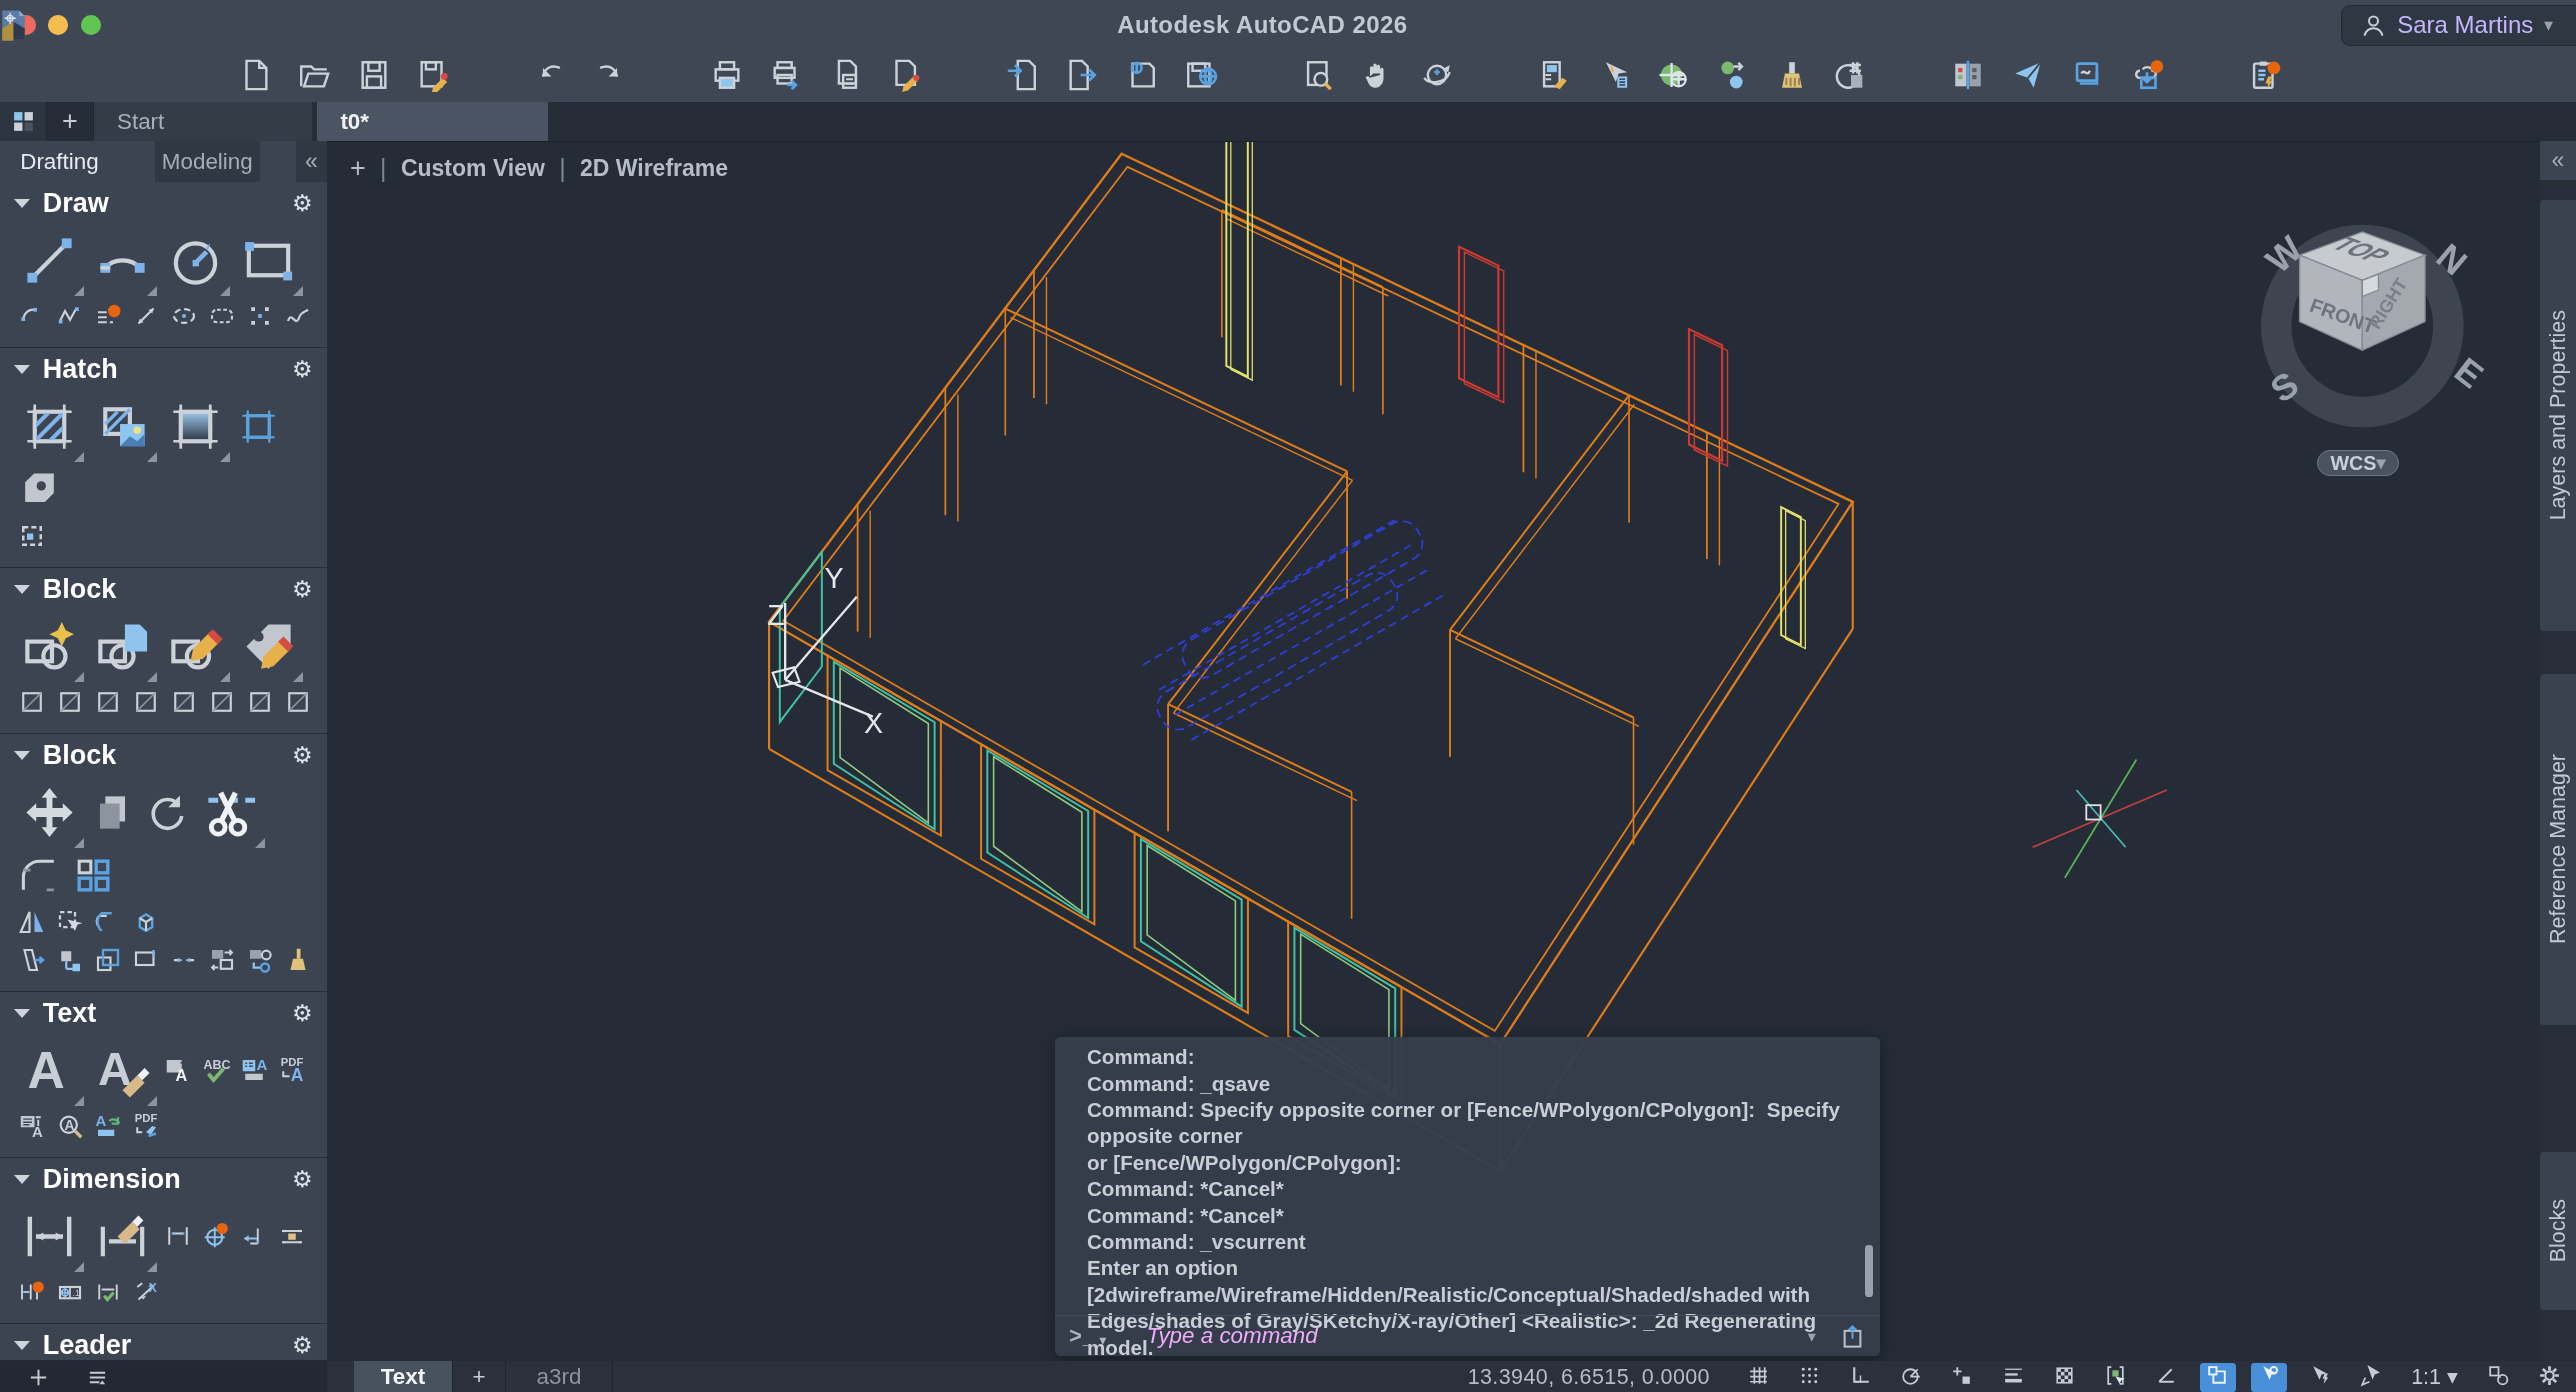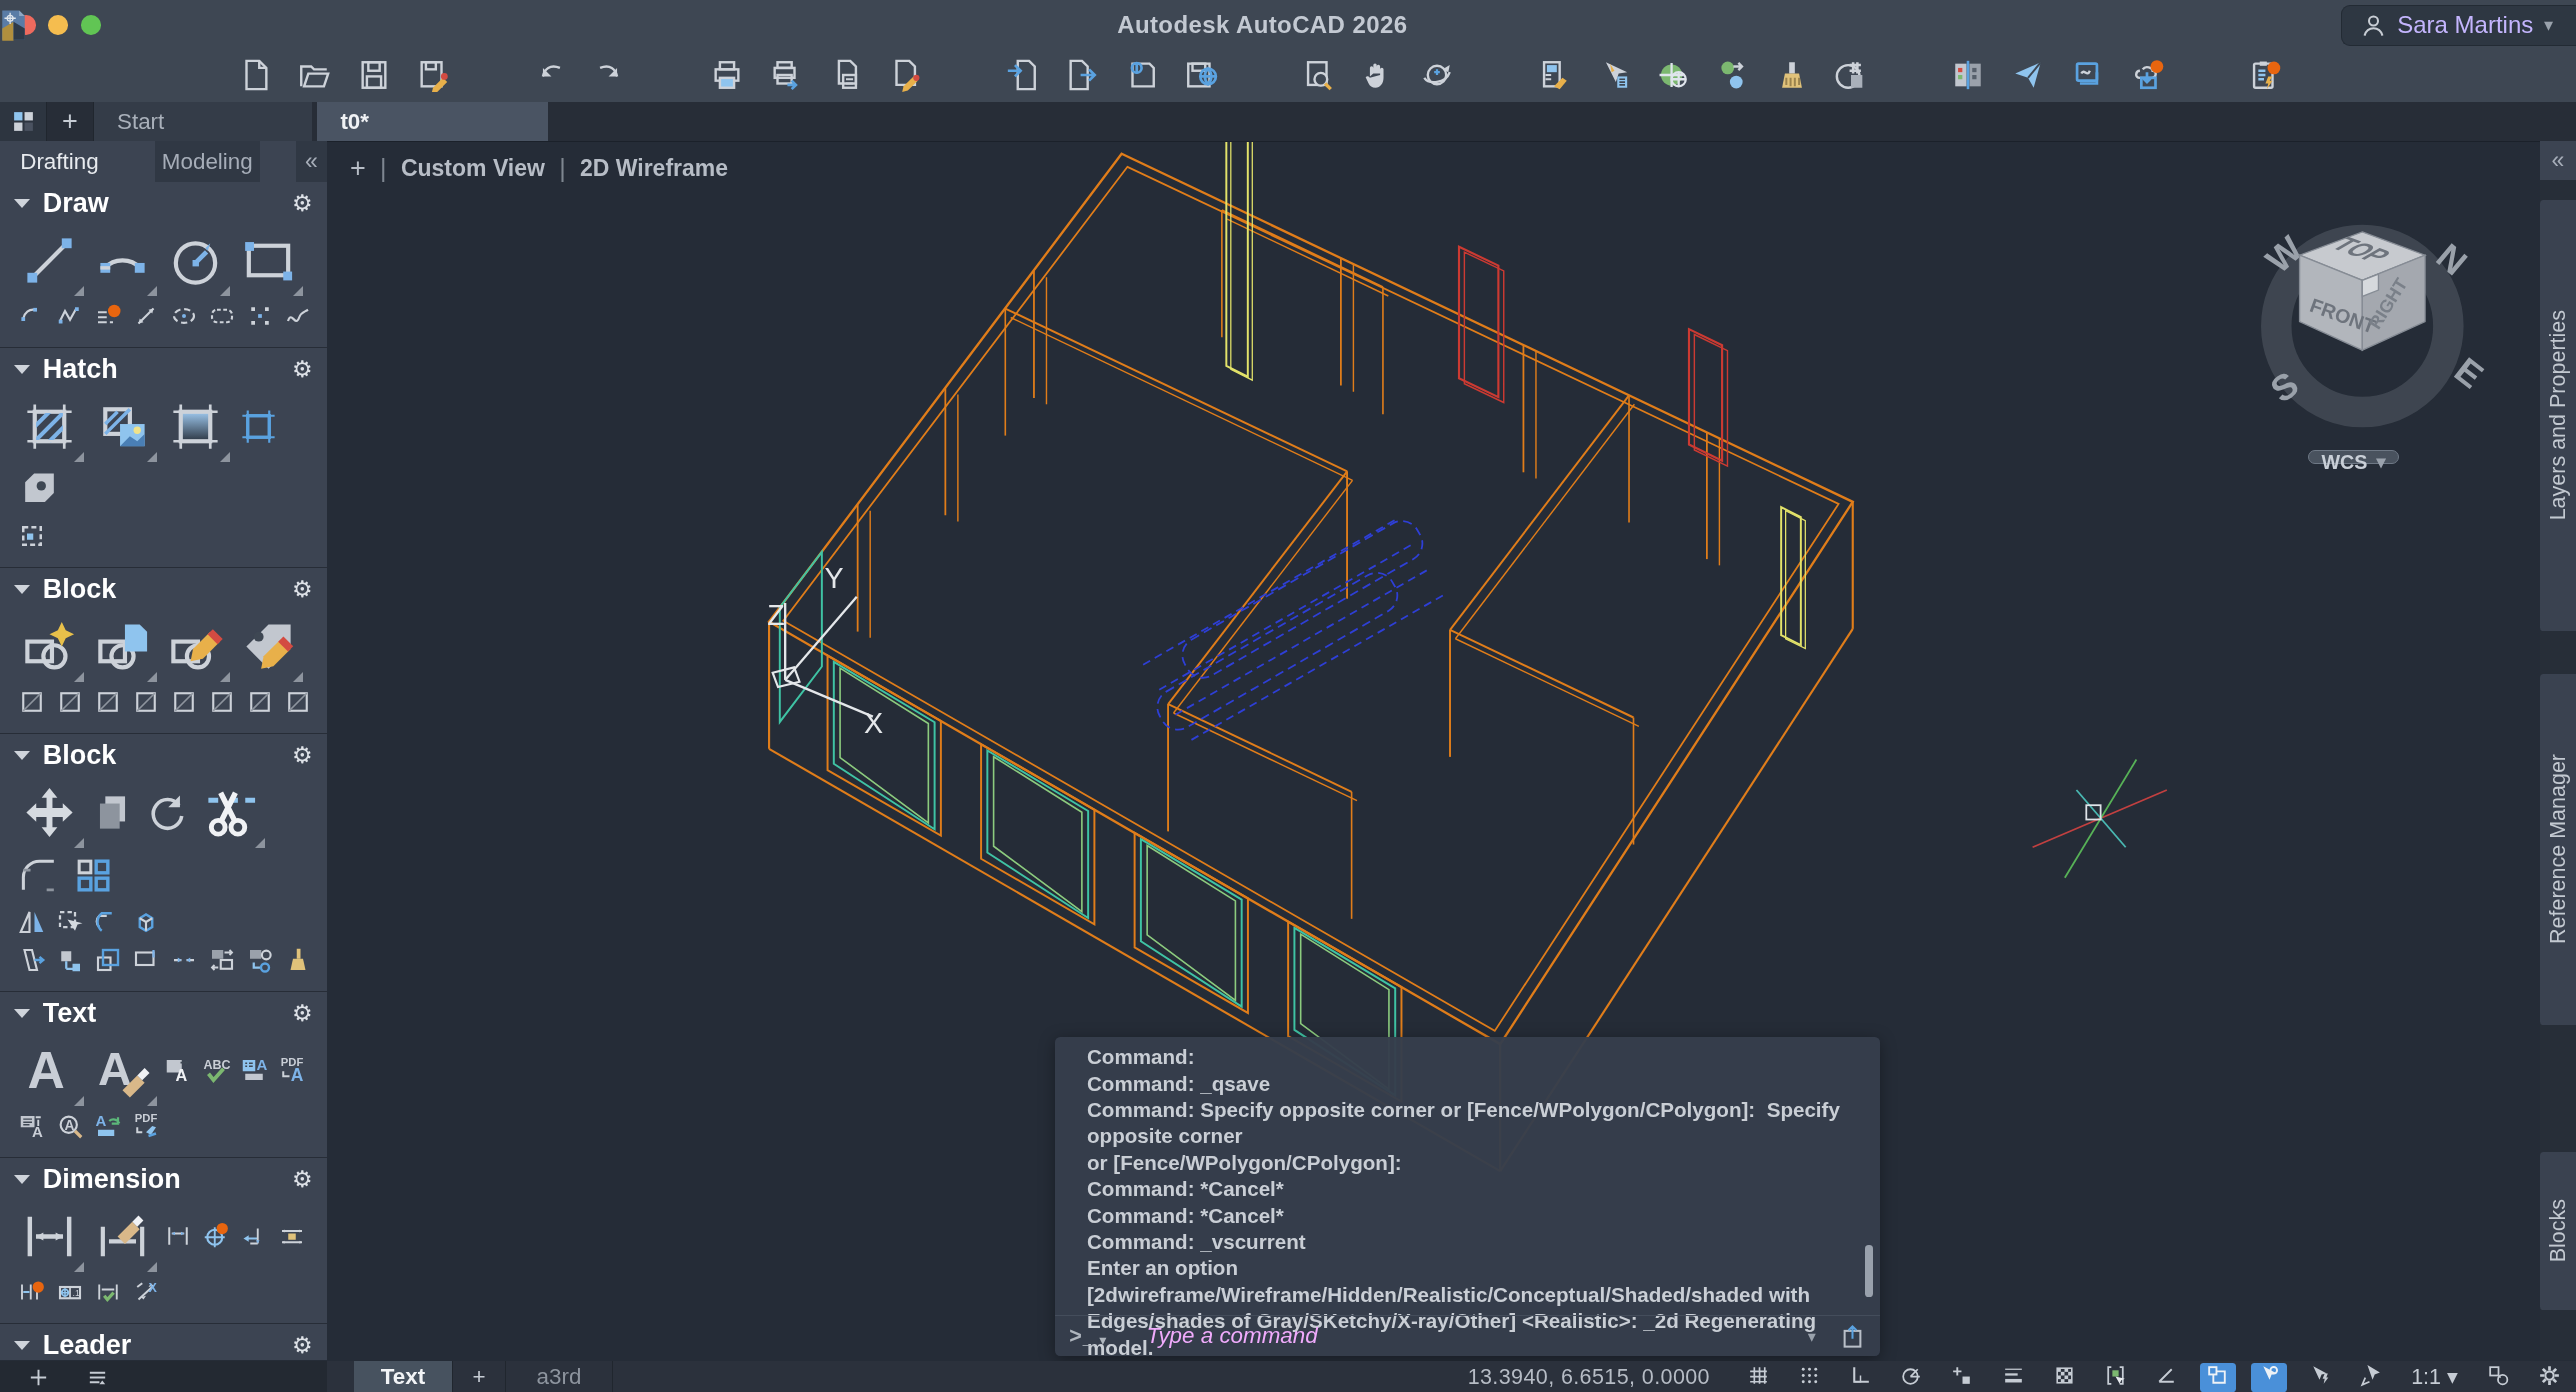--- a/index.html
+++ b/index.html
@@ -53,21 +53,21 @@
   .tool.sm { width:38px; height:38px; }
   .tool.sm svg { width:30px; height:30px; }
   .tool.lg::after { content:""; position:absolute; right:1.8px; bottom:1.8px; border-style:solid; border-width:0 0 10.7px 10.7px; border-color:transparent transparent #8d949e transparent; }
   
   #viewport { position:absolute; left:327px; top:141px; width:2213px; height:1219px; background:#252c37; border-top:0.9px solid #1b212a; }
   #vp-header { position:absolute; left:23px; top:10.7px; display:flex; align-items:center; gap:14.3px; font-size:23px; font-weight:bold; color:#b7bdc6; }
   #vp-header .bar { color:#7e8690; font-weight:normal; font-size:25px; }
   #wire { position:absolute; left:0; top:0; }
   
   #viewcube { position:absolute; right:54px; top:63px; width:242px; height:242px; }
-  #wcs-pill { position:absolute; right:141px; top:308px; height:14px; padding:0 12.5px; background:#49525e; border:1.8px solid #6e7885; border-radius:14.3px; display:flex; gap:9px; font-size:19.7px; font-weight:bold; color:#c9cfd7; }
+  #wcs-pill { position:absolute; right:141px; top:308px; height:26px; padding:0 12.5px; background:#49525e; border:1.8px solid #6e7885; border-radius:14.3px; display:flex; align-items:center; font-size:19.7px; font-weight:bold; color:#c9cfd7; }
   
   #cmdwin { position:absolute; left:728px; top:895px; width:825px; height:319px; background:rgba(54,62,76,.97); border-radius:5.4px; box-shadow:0 3.6px 16px rgba(0,0,0,.35); }
   #cmd-history { position:absolute; left:32px; top:7.2px; right:27px; font-size:20.6px; line-height:26.4px; color:#c9ced5; white-space:pre-wrap;font-weight:bold; }
   #cmd-scroll { position:absolute; right:7.2px; bottom:59px; width:8px; height:52px; border-radius:3.6px; background:#99a1ac; }
   #cmd-input-row { position:absolute; left:0; right:0; bottom:0; height:41px; border-top:0.9px solid #444d5b; display:flex; align-items:center; padding:0 14.3px; }
   #cmd-prompt { font-size:21.5px; font-weight:bold; color:#aeb5bd; letter-spacing:0.9px; }
   #cmd-prompt-caret { font-size:14.3px; color:#aeb5bd; margin:7.2px 0 0 3.6px; }
   #cmd-placeholder { font-size:22.4px; font-style:italic; color:#f0abfc; margin-left:40px; flex:1; }
   #cmd-caret2 { font-size:16px; color:#9aa2ac; margin-right:23px; }
   

